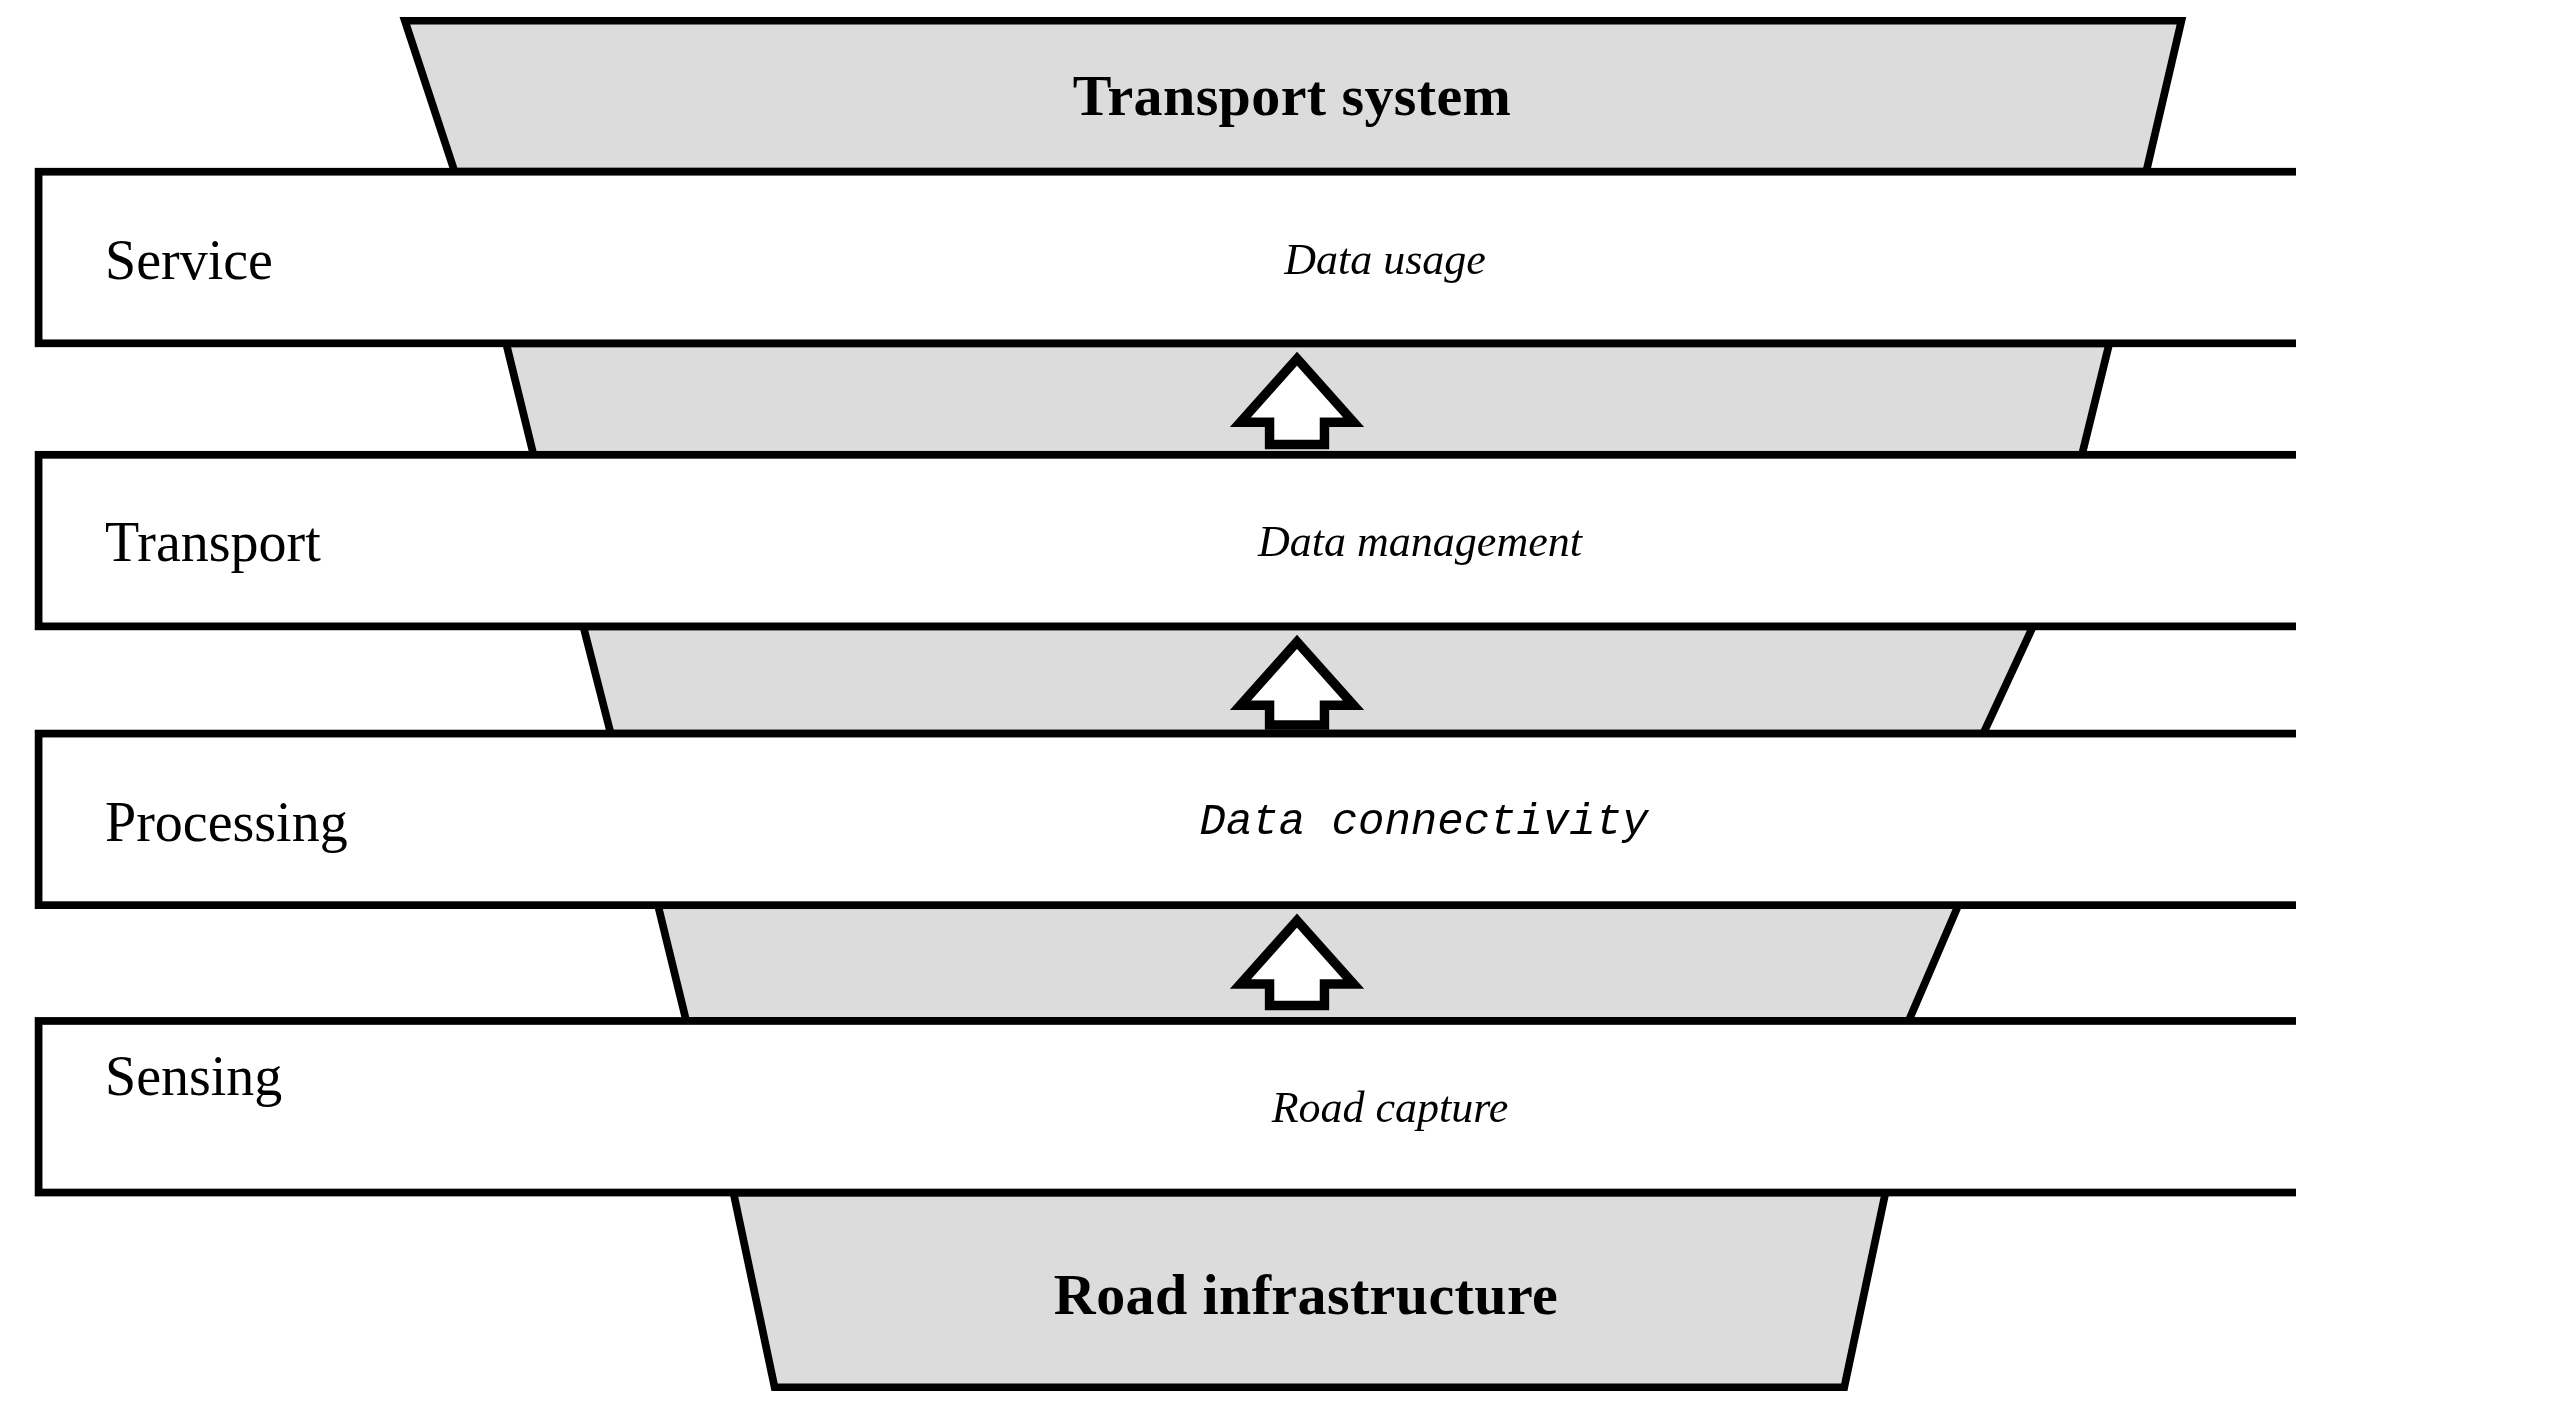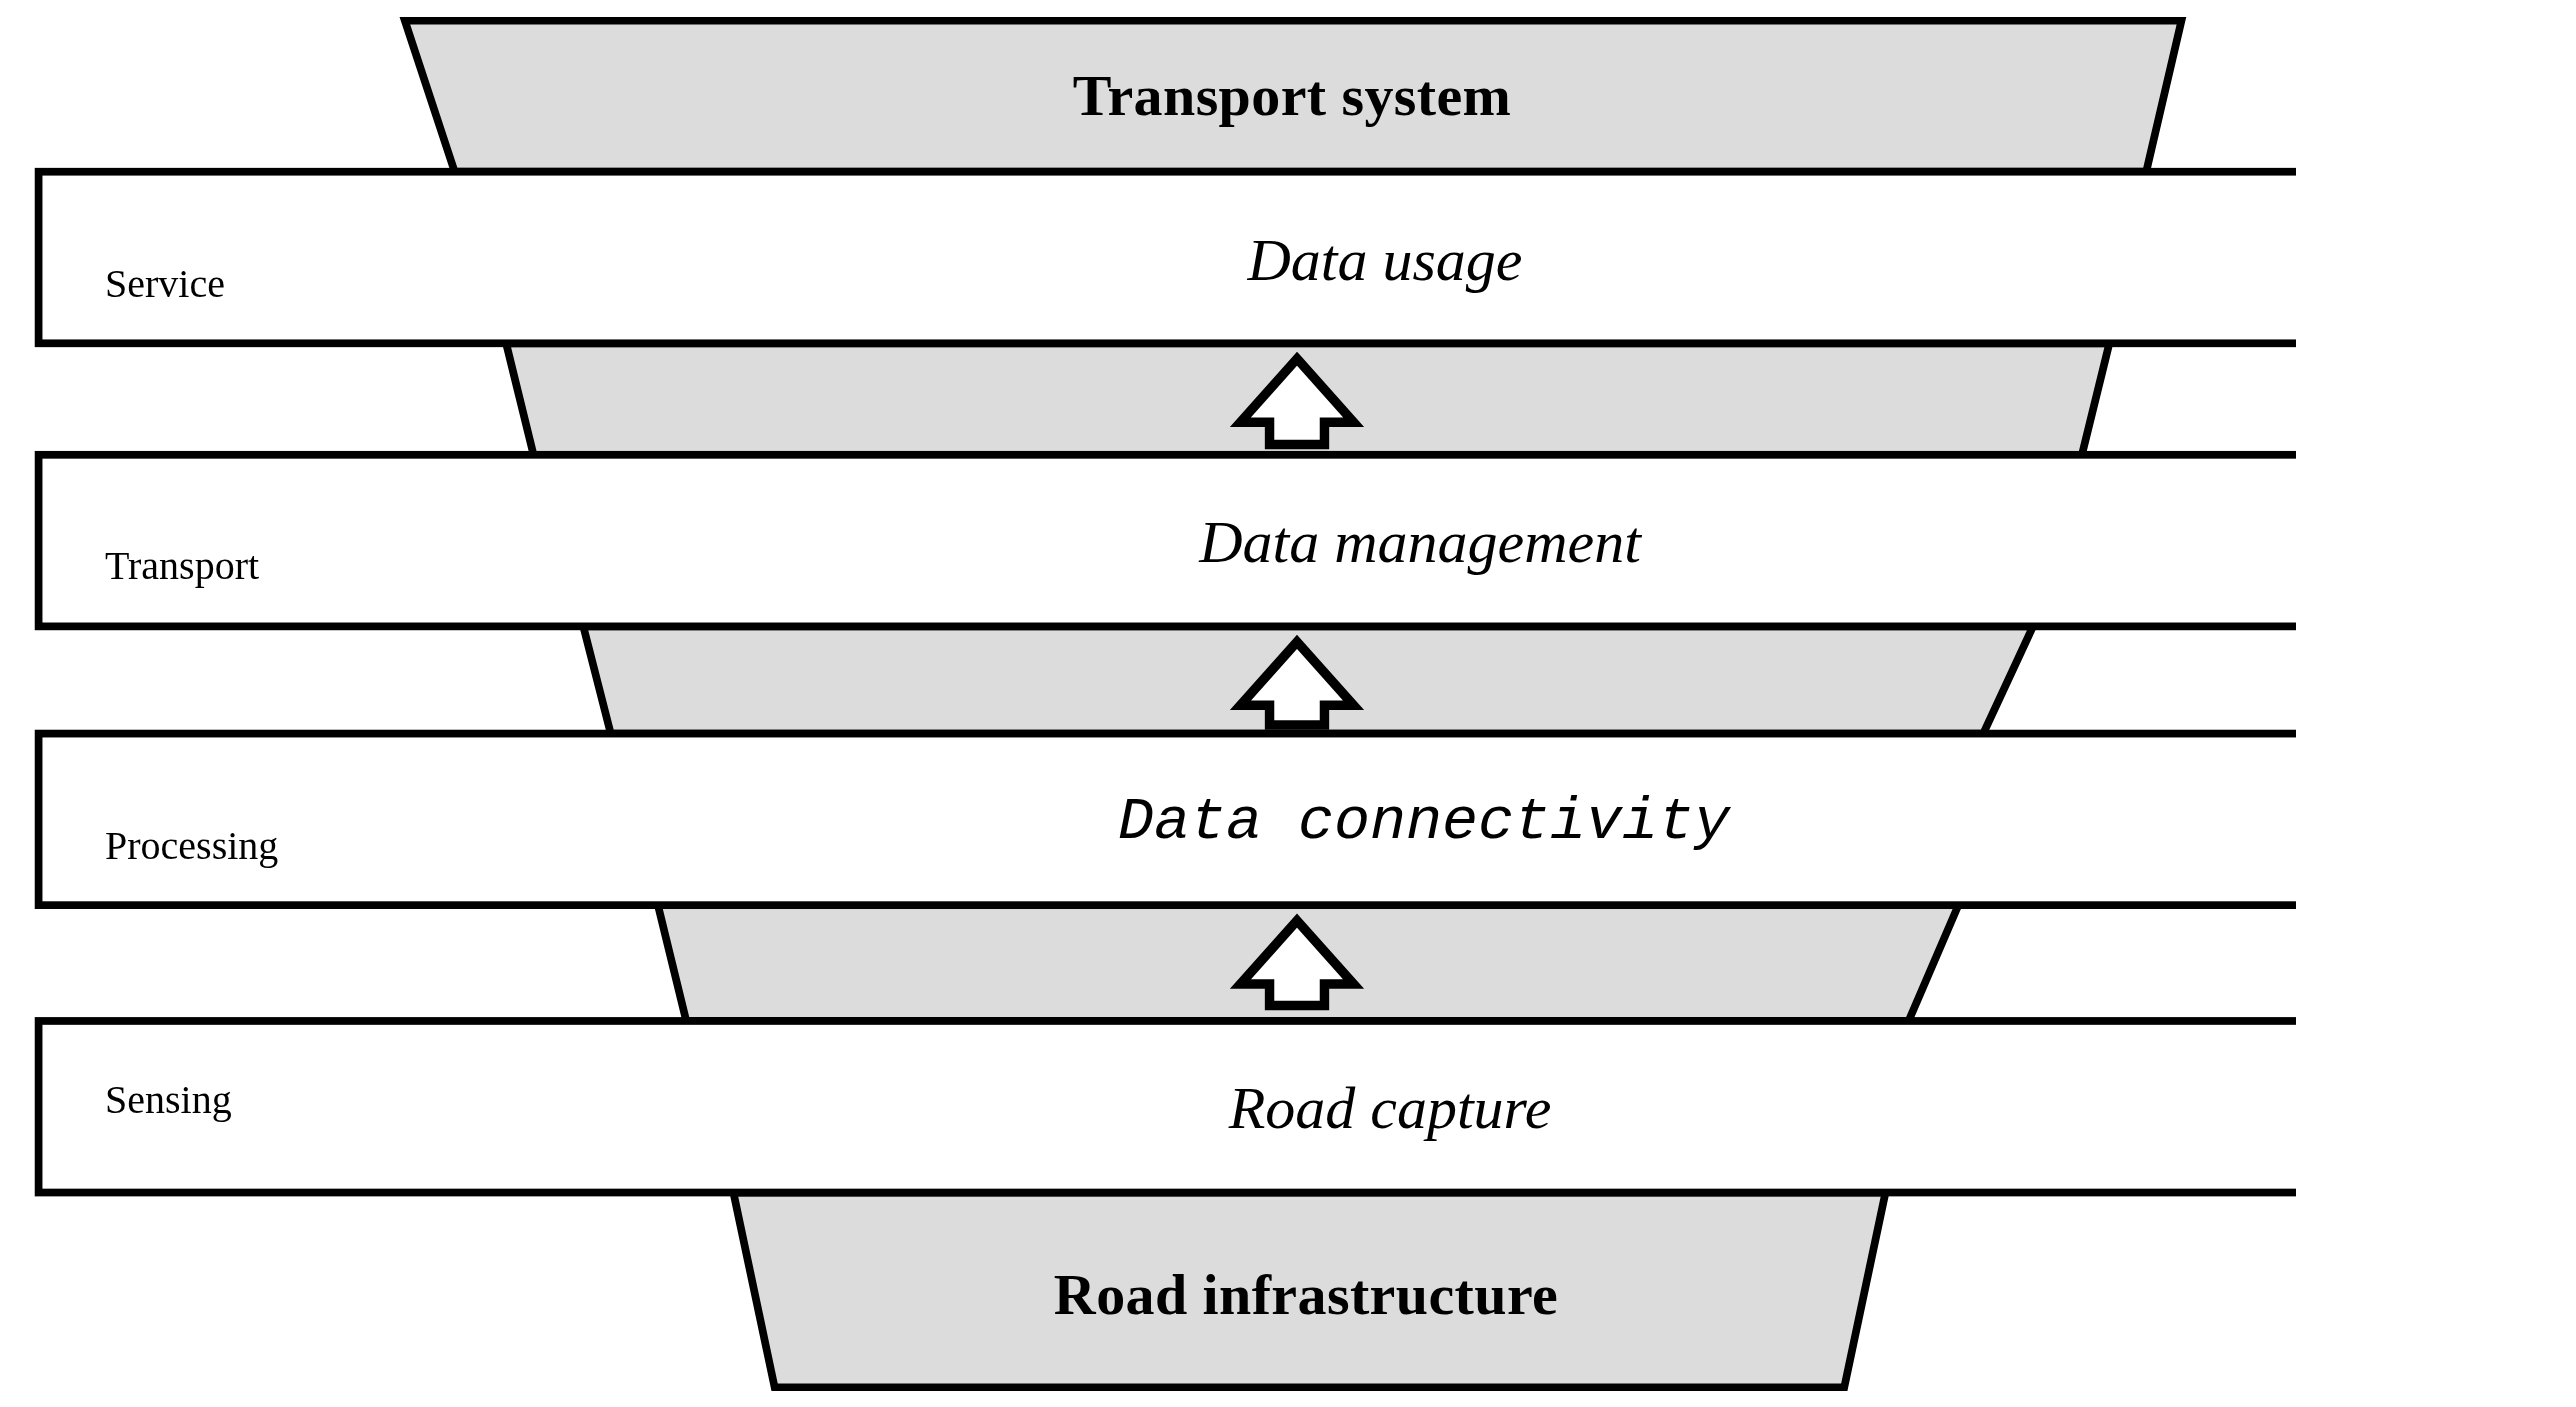--- a/index.html
+++ b/index.html
@@ -51,28 +51,27 @@
     color: #000000;
     line-height: 1;
   }
   .band-title {
     font-weight: bold;
     font-size: 58px;
     letter-spacing: 0.4px;
     transform: translate(-50%, -50%);
   }
   .layer-name {
-    font-size: 40px;
+    font-size: 56px;
     font-weight: normal;
     transform: translateY(-50%);
-    margin-top: 24px;
   }
   .layer-desc {
     font-style: italic;
-    font-size: 60px;
+    font-size: 44px;
     font-weight: normal;
     transform: translate(-50%, -50%);
   }
 </style>
 </head>
 <body>
 
 <div id="stage">
 
   <svg id="diagram-svg" viewBox="0 0 3003 1641" xmlns="http://www.w3.org/2000/svg">

